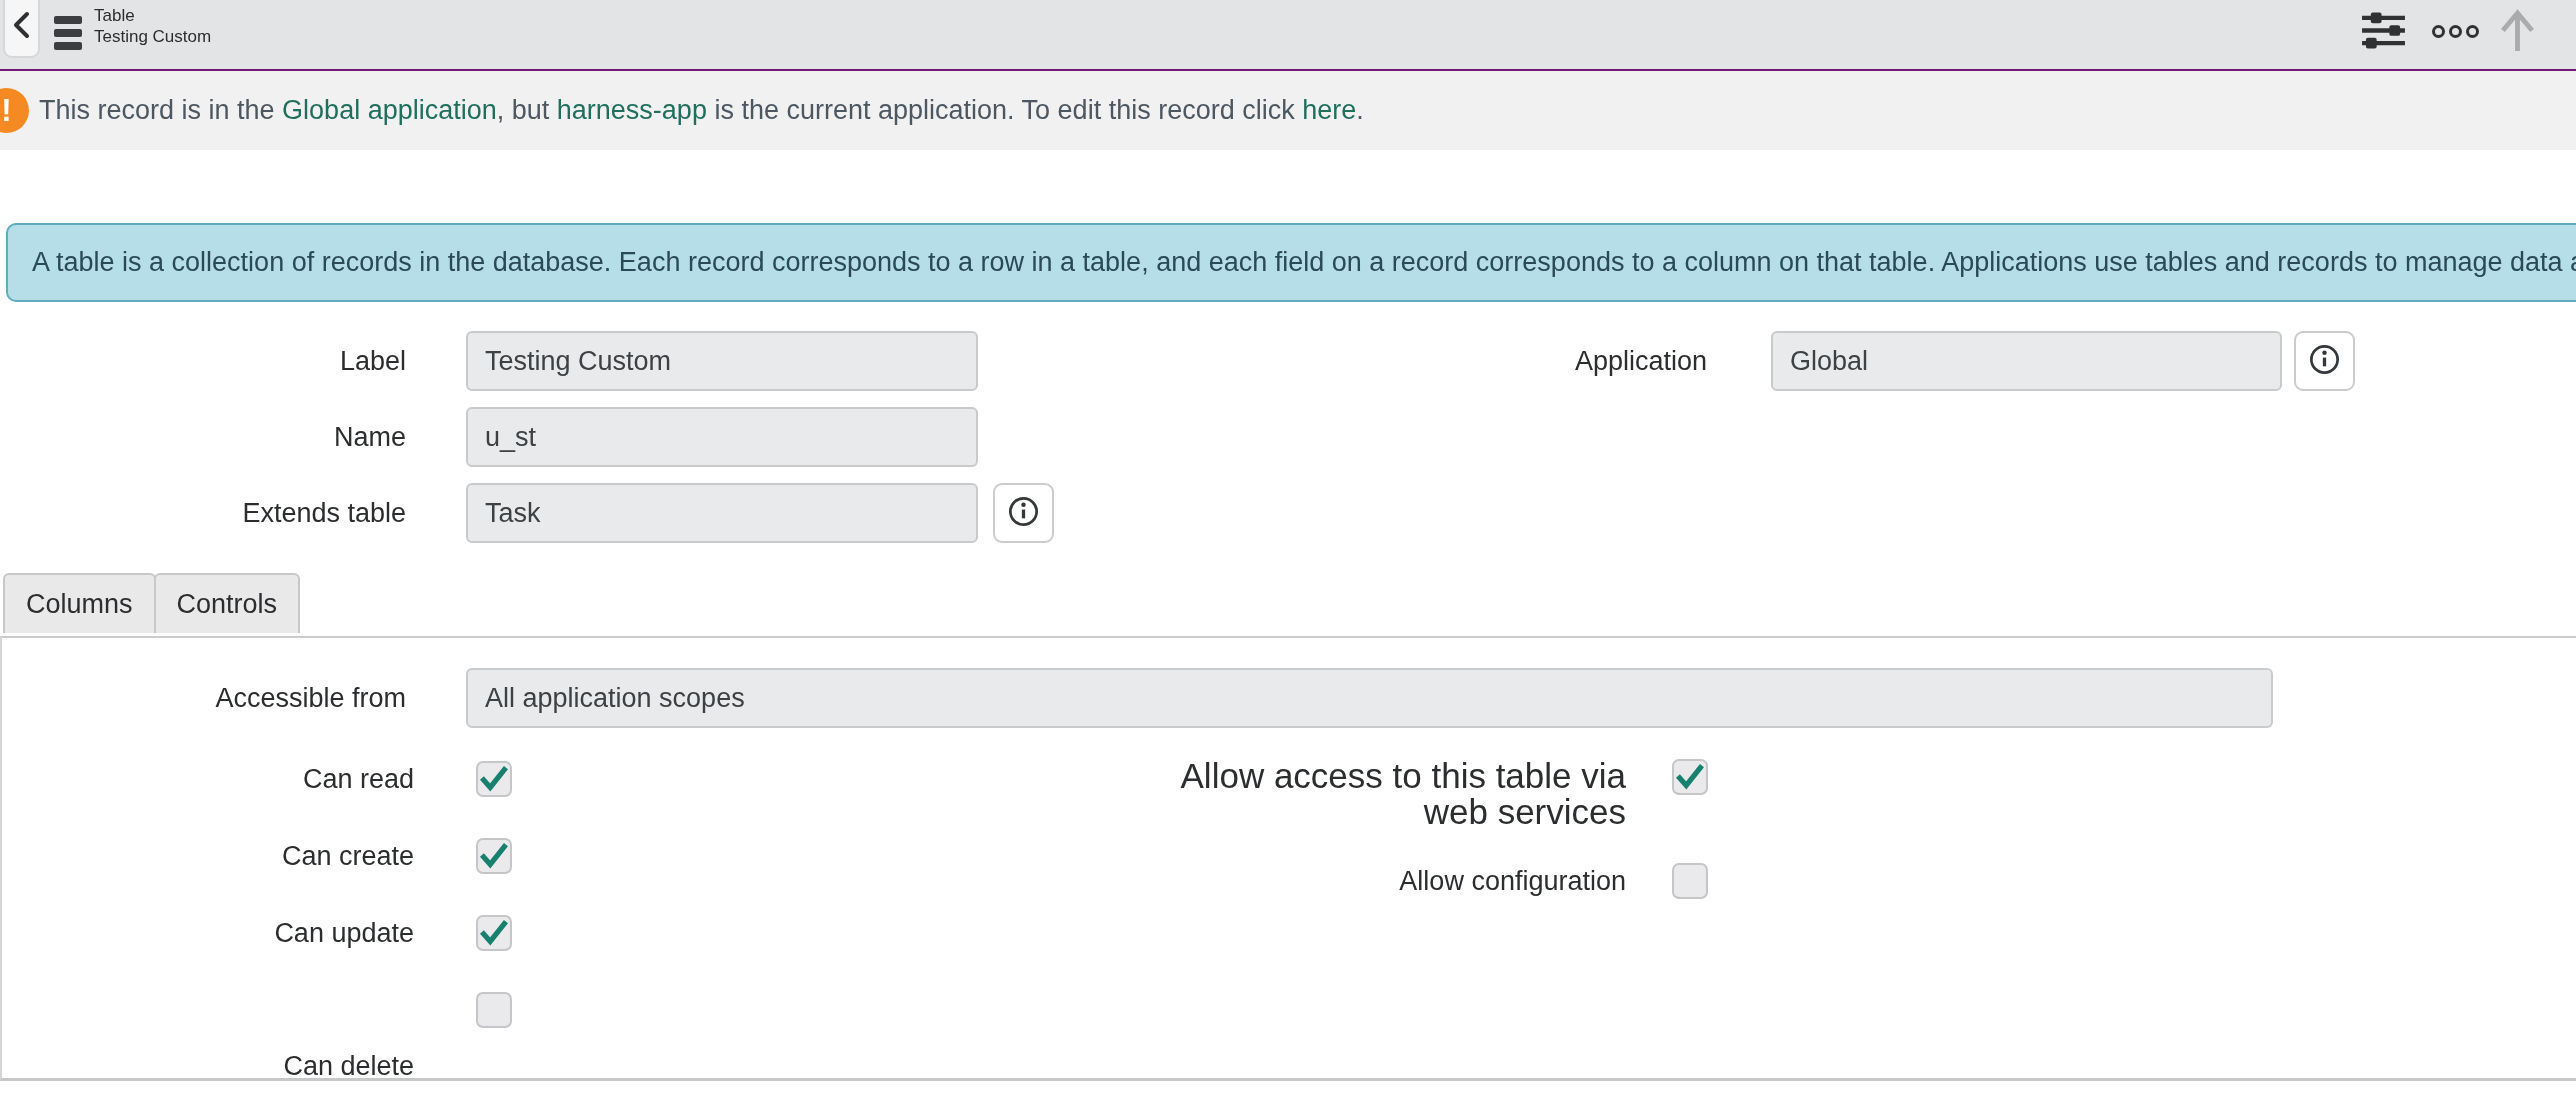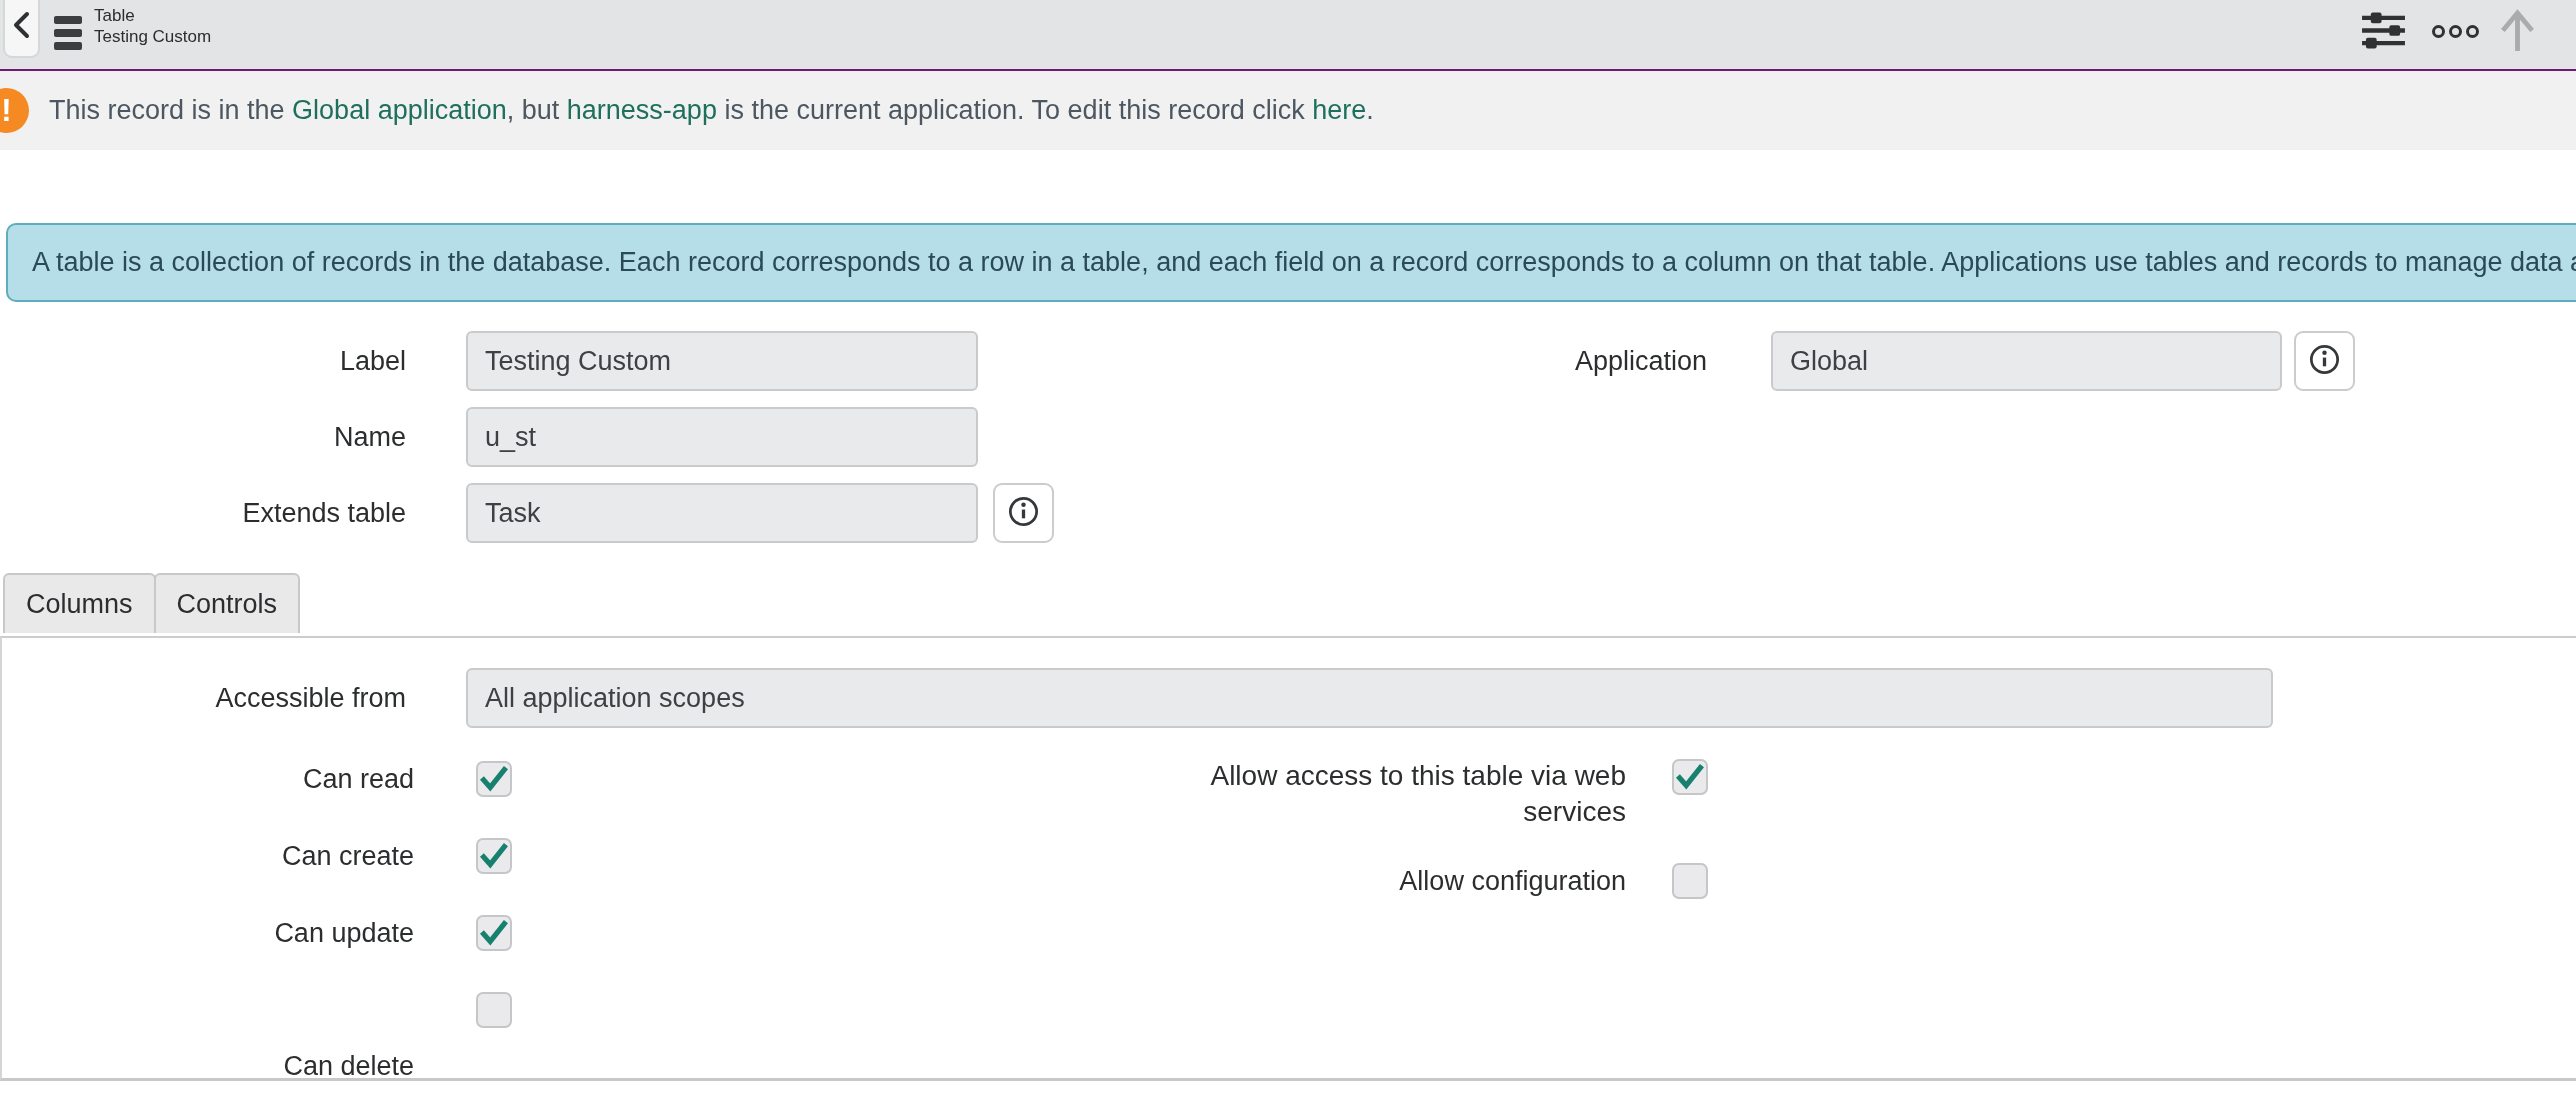--- a/index.html
+++ b/index.html
@@ -44,21 +44,21 @@
   #notice-bar {
     position: absolute; left: 0; top: 71px; width: 2576px; height: 79px;
     background: #f1f1f2; display: flex; align-items: center; overflow: hidden;
   }
   #alert-badge {
     width: 45px; height: 45px; margin-left: -16px; flex: none;
     background: #f58a23; border-radius: 50%;
     color: #ffffff; font-weight: bold; font-size: 31px;
     display: flex; align-items: center; justify-content: center;
   }
-  #notice-text { margin-left: 20px; font-size: 27px; color: #4d5761; white-space: nowrap; text-align: center; }
+  #notice-text { margin-left: 10px; font-size: 27px; color: #4d5761; white-space: nowrap; text-align: center; }
   #notice-text .link { color: #1e6f5c; cursor: pointer; }
 
   
   #info-banner {
     position: absolute; left: 6px; top: 223px; width: 2602px; height: 79px;
     background: #b5dee8; border: 2px solid #5fadbc; border-radius: 10px;
     display: flex; align-items: center; padding: 0 24px;
     font-size: 27px; color: #2b4a57; white-space: nowrap;
   }
 
@@ -136,21 +136,21 @@
   #cb-read-label   { left: 0; top: 761px;  width: 414px; }
   #cb-read         { left: 476px; top: 761px; }
   #cb-create-label { left: 0; top: 838px;  width: 414px; }
   #cb-create       { left: 476px; top: 838px; }
   #cb-update-label { left: 0; top: 915px;  width: 414px; }
   #cb-update       { left: 476px; top: 915px; }
   #cb-delete-label { left: 0; top: 1048px; width: 414px; }
   #cb-delete       { left: 476px; top: 992px; }
   #cb-ws-label {
     position: absolute; left: 1168px; top: 758px; width: 458px; z-index: 2;
-    text-align: right; font-size: 28px; line-height: 36px; color: #2b2d2f;
+    text-align: right; font-size: 35px; line-height: 36px; color: #2b2d2f;
   }
   #cb-ws     { left: 1672px; top: 759px; }
   #cb-config-label { left: 1187px; top: 863px; width: 439px; }
   #cb-config { left: 1672px; top: 863px; }
 </style>
 </head>
 <body>
 
 <div id="header">
   <div id="back-btn">

